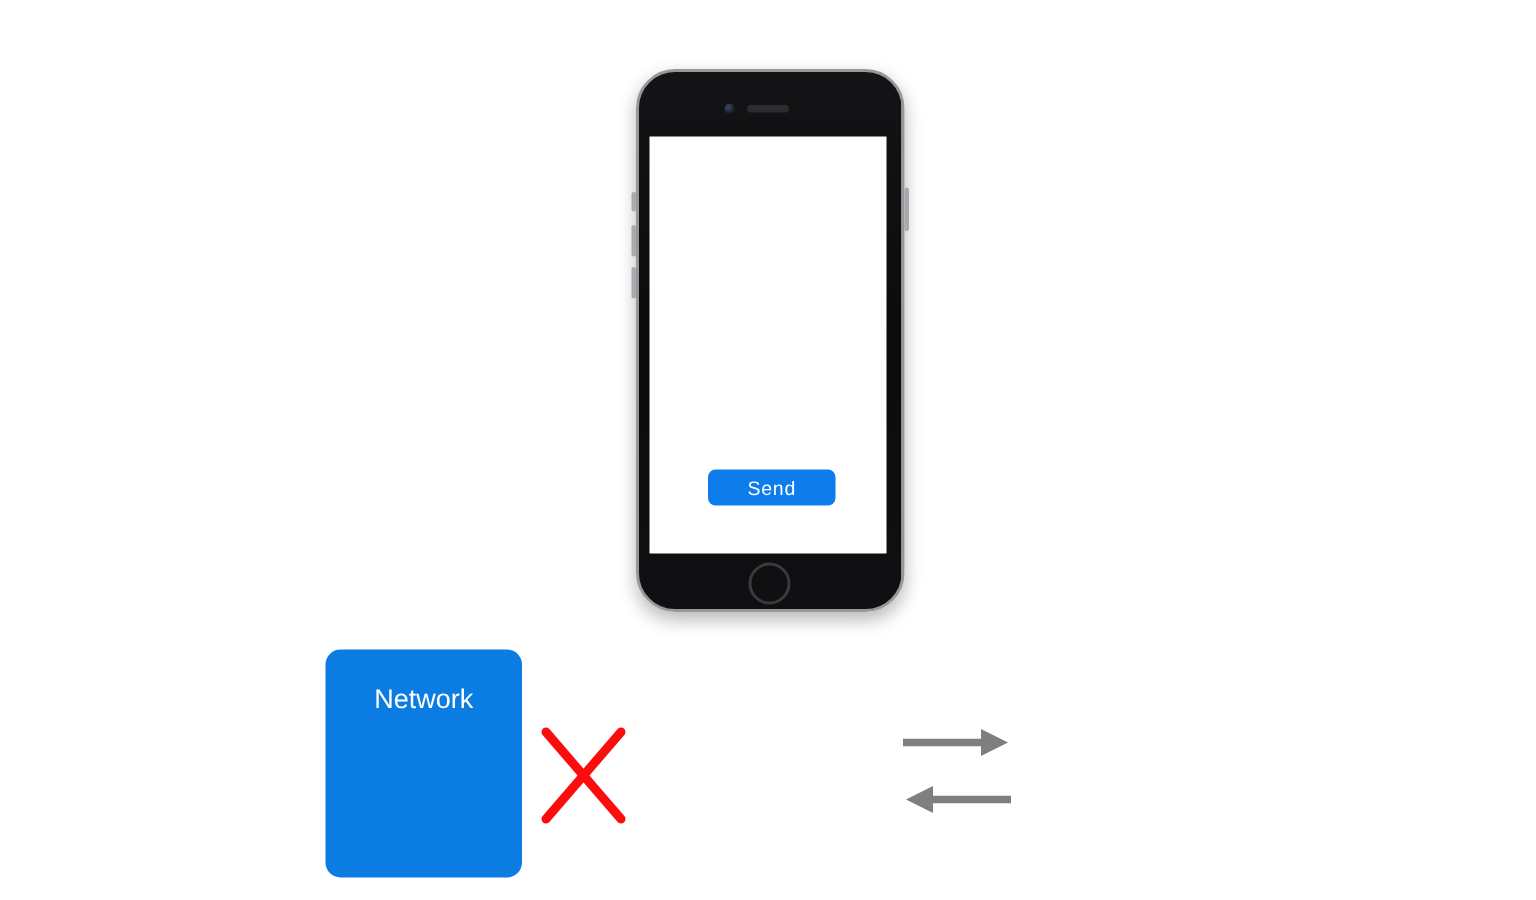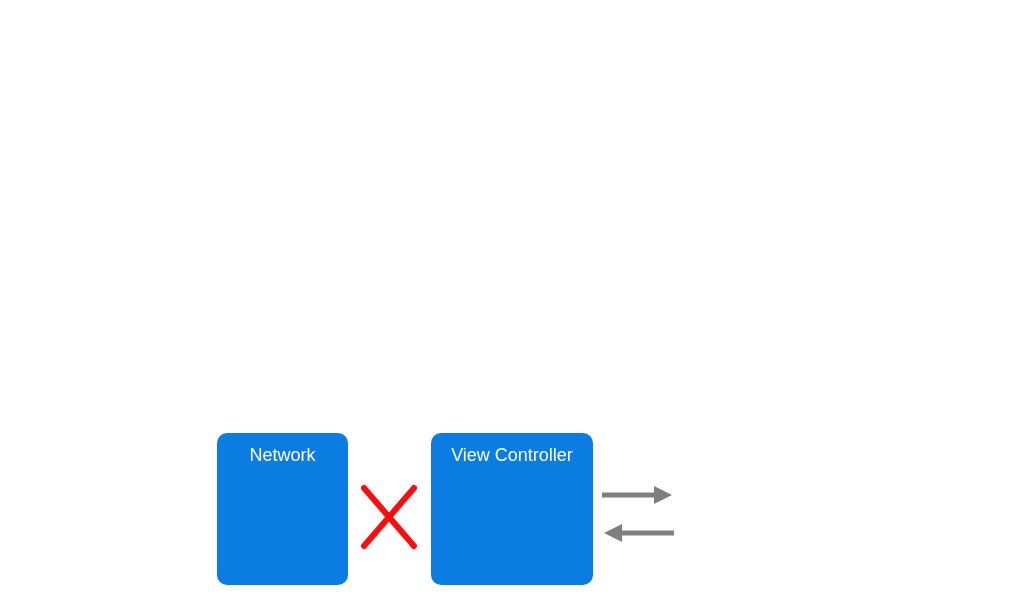--- a/index.html
+++ b/index.html
@@ -96,21 +96,21 @@
   
   .diagram-box {
     position: absolute;
     top: 433px;
     height: 152px;
     background: #0b7ce1;
     border-radius: 10px;
     color: #ffffff;
     font-size: 18px;
     text-align: center;
-    padding-top: 12px;
+    padding-top: 23px;
     box-sizing: border-box;
   }
   .box-network { left: 217px; width: 131px; }
   .box-viewcontroller { left: 431px; width: 162px; }
   .box-view { left: 679px; width: 131px; }
 
   .x-mark {
     position: absolute;
     left: 357px;
     top: 481px;
@@ -123,28 +123,37 @@
     top: 484px;
     width: 80px;
     height: 60px;
   }
 </style>
 </head>
 <body>
 
 <div class="stage">
 
+  <div class="phone">
+    <div class="side-btn mute"></div>
+    <div class="side-btn vol-up"></div>
+    <div class="side-btn vol-dn"></div>
+    <div class="side-btn power"></div>
+    <div class="camera"></div>
+    <div class="speaker"></div>
+    <div class="screen">
+      <button class="send-btn">Send</button>
+    </div>
+    <div class="home-btn"></div>
+  </div>
 
   <div class="diagram-box box-network">
     <span>Network</span>
   </div>
 
-  <div class="diagram-box box-viewcontroller">
-    <span>View Controller</span>
-  </div>
 
 
   <svg class="x-mark" viewBox="0 0 64 72">
     <line x1="7" y1="7" x2="57" y2="65" stroke="#fb0d0d" stroke-width="6" stroke-linecap="round"></line>
     <line x1="57" y1="7" x2="7" y2="65" stroke="#fb0d0d" stroke-width="6" stroke-linecap="round"></line>
   </svg>
 
   <svg class="arrows" viewBox="0 0 80 60">
     <g>
       <line x1="4" y1="11" x2="57" y2="11" stroke="#7f7f7f" stroke-width="5"></line>

